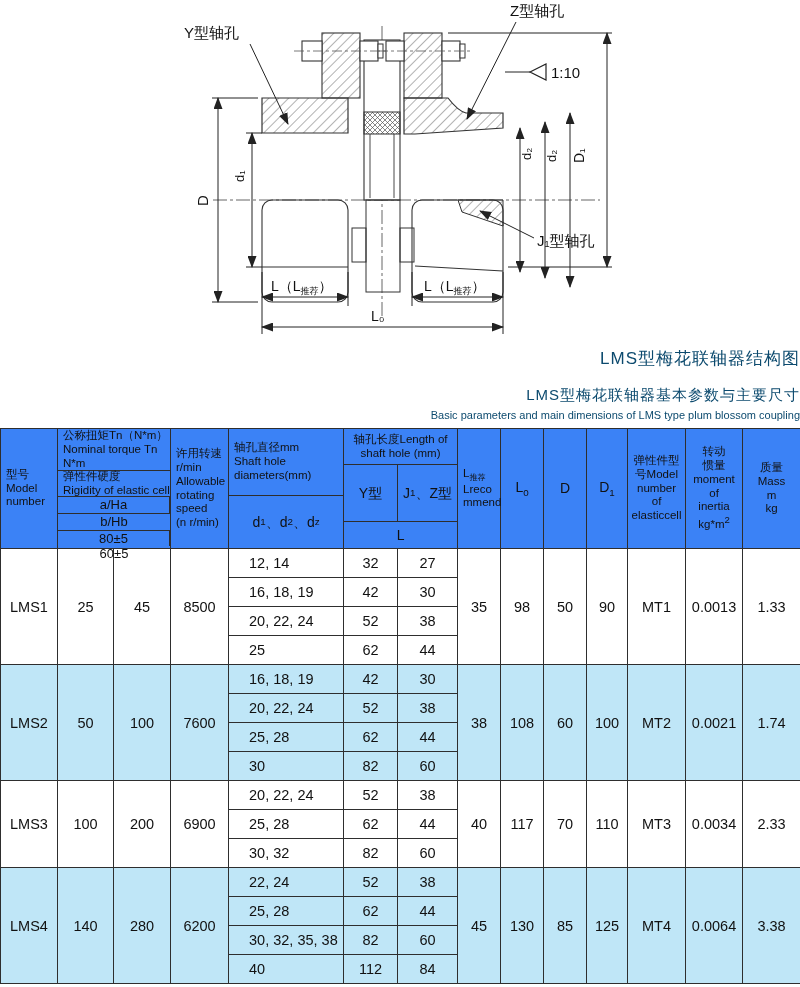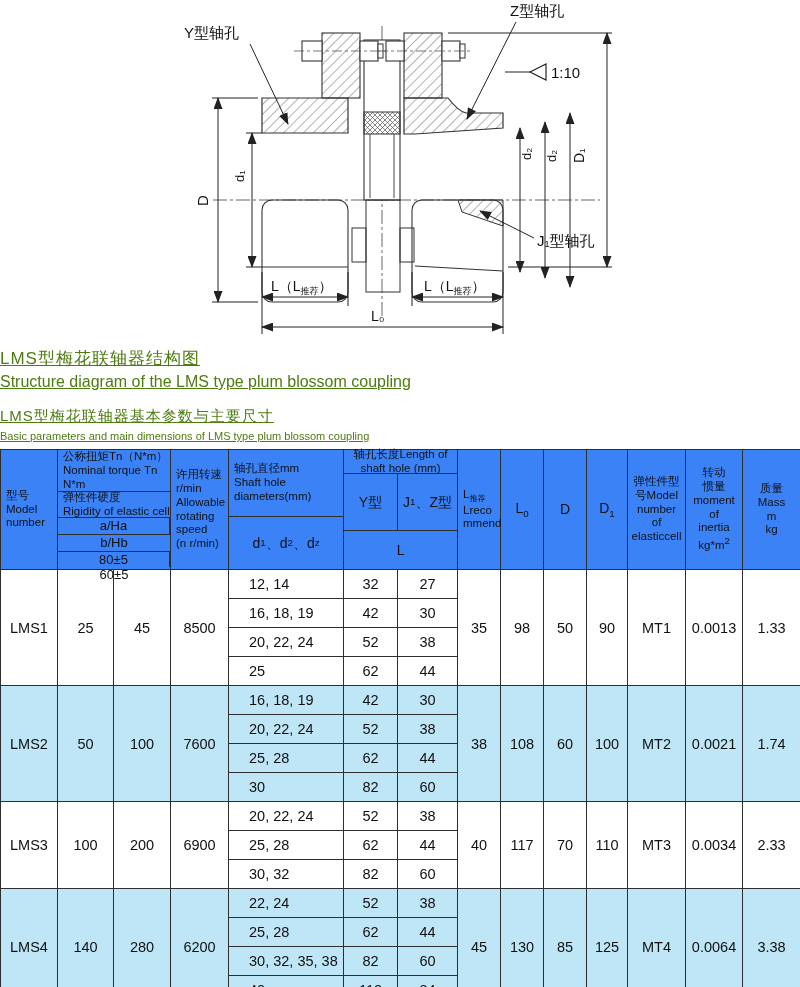--- a/index.html
+++ b/index.html
@@ -1,39 +1,39 @@
 <!DOCTYPE html>
 <html><head>
 <meta charset="utf-8">
 <style>
   html,body{margin:0;padding:0;background:#fff;}
   body{width:800px;font-family:"Liberation Sans","DejaVu Sans",sans-serif;color:#111;}
   .sheet{width:800px;}
-  .cap{text-align:left;color:#4d7c0f;text-decoration:underline;}
+  .cap{text-align:right;color:#0c4a6e;}
   .cap-cn{font-size:17px;margin-top:3px;letter-spacing:1px;}
   .cap-en{font-size:16px;margin-top:3px;}
   .title-cn{font-size:15px;margin-top:16px;letter-spacing:1px;}
   .title-en{font-size:11px;margin-top:4px;margin-bottom:7px;}
   table{border-collapse:collapse;table-layout:fixed;width:800px;}
   th,td{border:1px solid #2e2e2e;padding:0;}
   thead th{background:#3b82f6;font-weight:normal;vertical-align:middle;height:119px;font-size:11.5px;line-height:1.2;}
   .pre{white-space:pre-line;}
   .tl{text-align:left;padding-left:5px;}
   .ctr{text-align:center;}
   .big{font-size:14px;}
   .grp{display:flex;flex-direction:column;height:119px;box-sizing:border-box;}
   .bb{border-bottom:1px solid #2e2e2e;}
   .br{border-right:1px solid #2e2e2e;}
   .tq-top{height:53px;box-sizing:border-box;display:flex;flex-direction:column;justify-content:center;}
   .tq-mid{height:26px;box-sizing:border-box;display:flex;flex-direction:column;justify-content:center;}
   .tq-grid{display:grid;grid-template-columns:1fr;flex:1;}
   .tq-grid div{display:flex;align-items:center;justify-content:center;font-size:13px;box-sizing:border-box;}
   .dg-top{height:67px;box-sizing:border-box;display:flex;flex-direction:column;justify-content:center;}
   .dg-sub{flex:1;display:flex;align-items:center;justify-content:center;font-size:14px;}
-  .lg-top{height:24px;box-sizing:border-box;display:flex;flex-direction:column;justify-content:center;text-align:center;}
+  .lg-top{height:36px;box-sizing:border-box;display:flex;flex-direction:column;justify-content:center;text-align:center;}
   .lg-mid{height:57px;box-sizing:border-box;display:grid;grid-template-columns:54px 1fr;}
   .lg-mid div{display:flex;align-items:center;justify-content:center;font-size:14px;box-sizing:border-box;}
   .lg-bot{flex:1;display:flex;align-items:center;justify-content:center;font-size:14px;}
   tbody td{height:28px;text-align:center;font-size:14.5px;background:#fff;}
   tbody tr.alt td{background:#bfe6f7;}
   tbody td.d-cell{text-align:left;padding-left:20px;}
   sub{font-size:70%;}
 </style>
 </head>
 <body>
@@ -159,21 +159,20 @@
       <line x1="505" y1="72" x2="530" y2="72" stroke="#222" stroke-width="1"></line>
       <path d="M530,72 L546,64 L546,80 Z" fill="#fff" stroke="#222" stroke-width="1.2"></path>
     </g>
     <text x="551" y="78" font-size="15" fill="#111">1:10</text>
     <line x1="534" y1="238" x2="480" y2="211" stroke="#222" stroke-width="1" marker-end="url(#arr)"></line>
     <text x="537" y="246" font-size="15" fill="#111">J₁型轴孔</text>
   </svg>
 
   
   <div class="cap cap-cn">LMS型梅花联轴器结构图</div>
-  <div class="cap cap-en">Structure diagram of the LMS type plum blossom coupling</div>
   <div class="cap title-cn">LMS型梅花联轴器基本参数与主要尺寸</div>
   <div class="cap title-en">Basic parameters and main dimensions of LMS type plum blossom coupling</div>
 
   
   <table>
     <colgroup>
       <col style="width:57px">
         <col style="width:56px">
         <col style="width:57px">
         <col style="width:58px">

